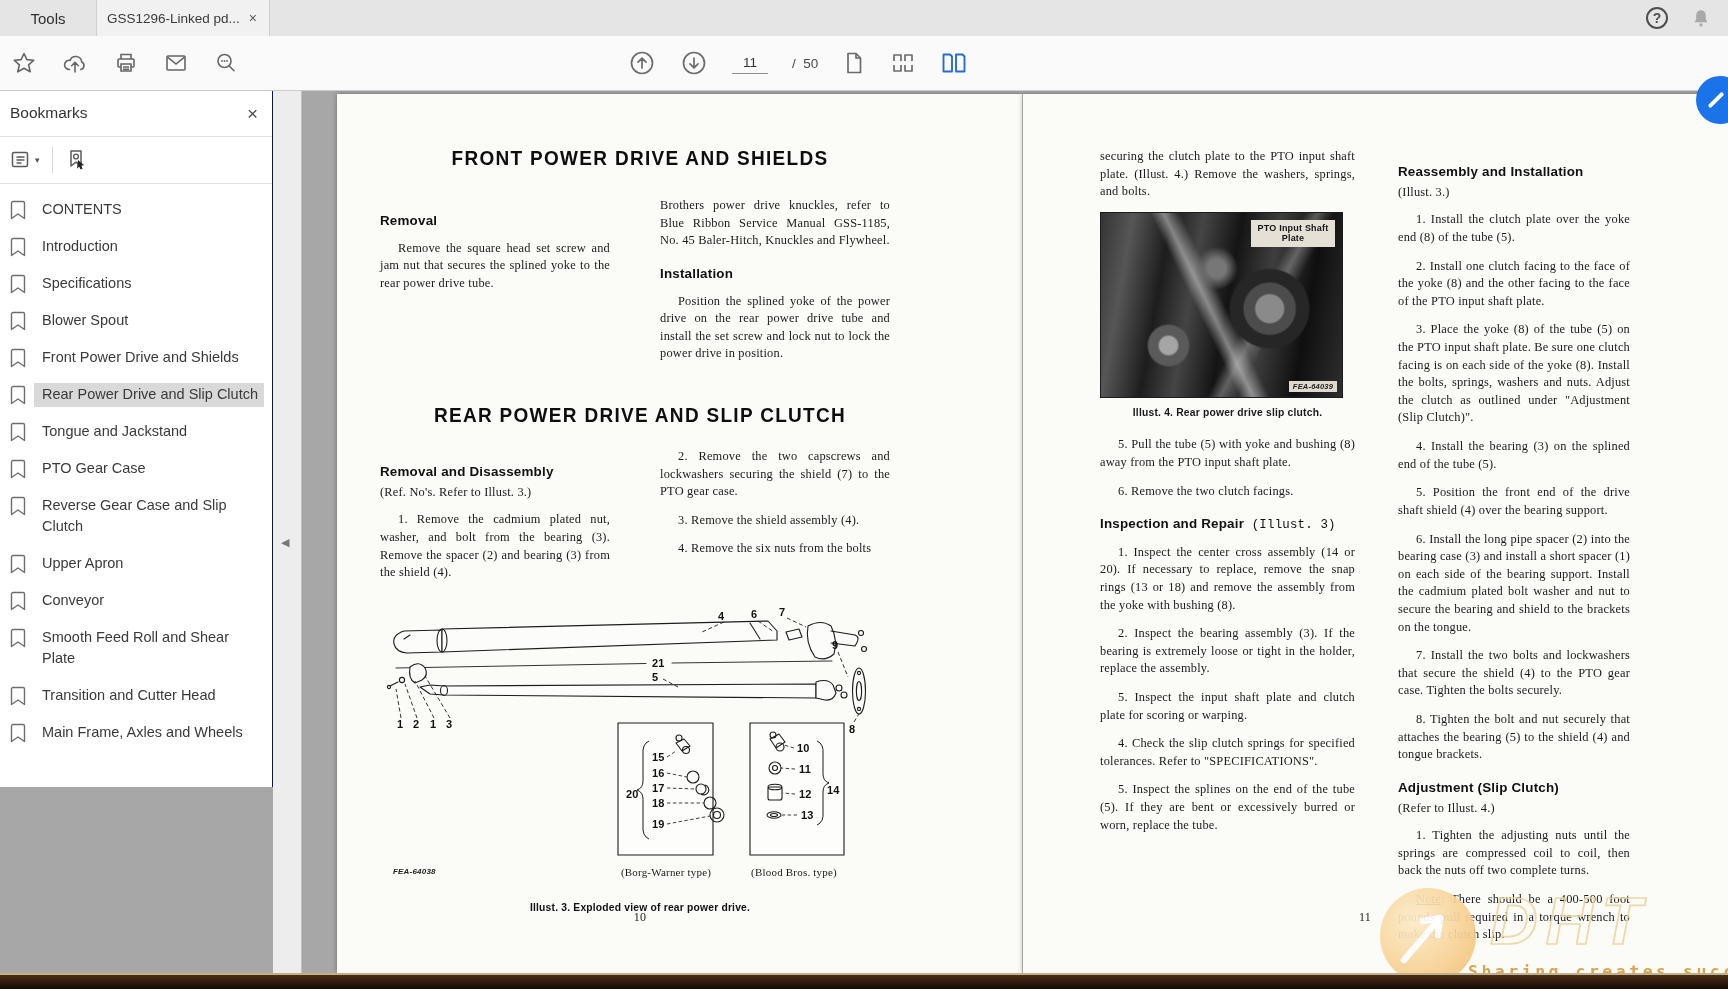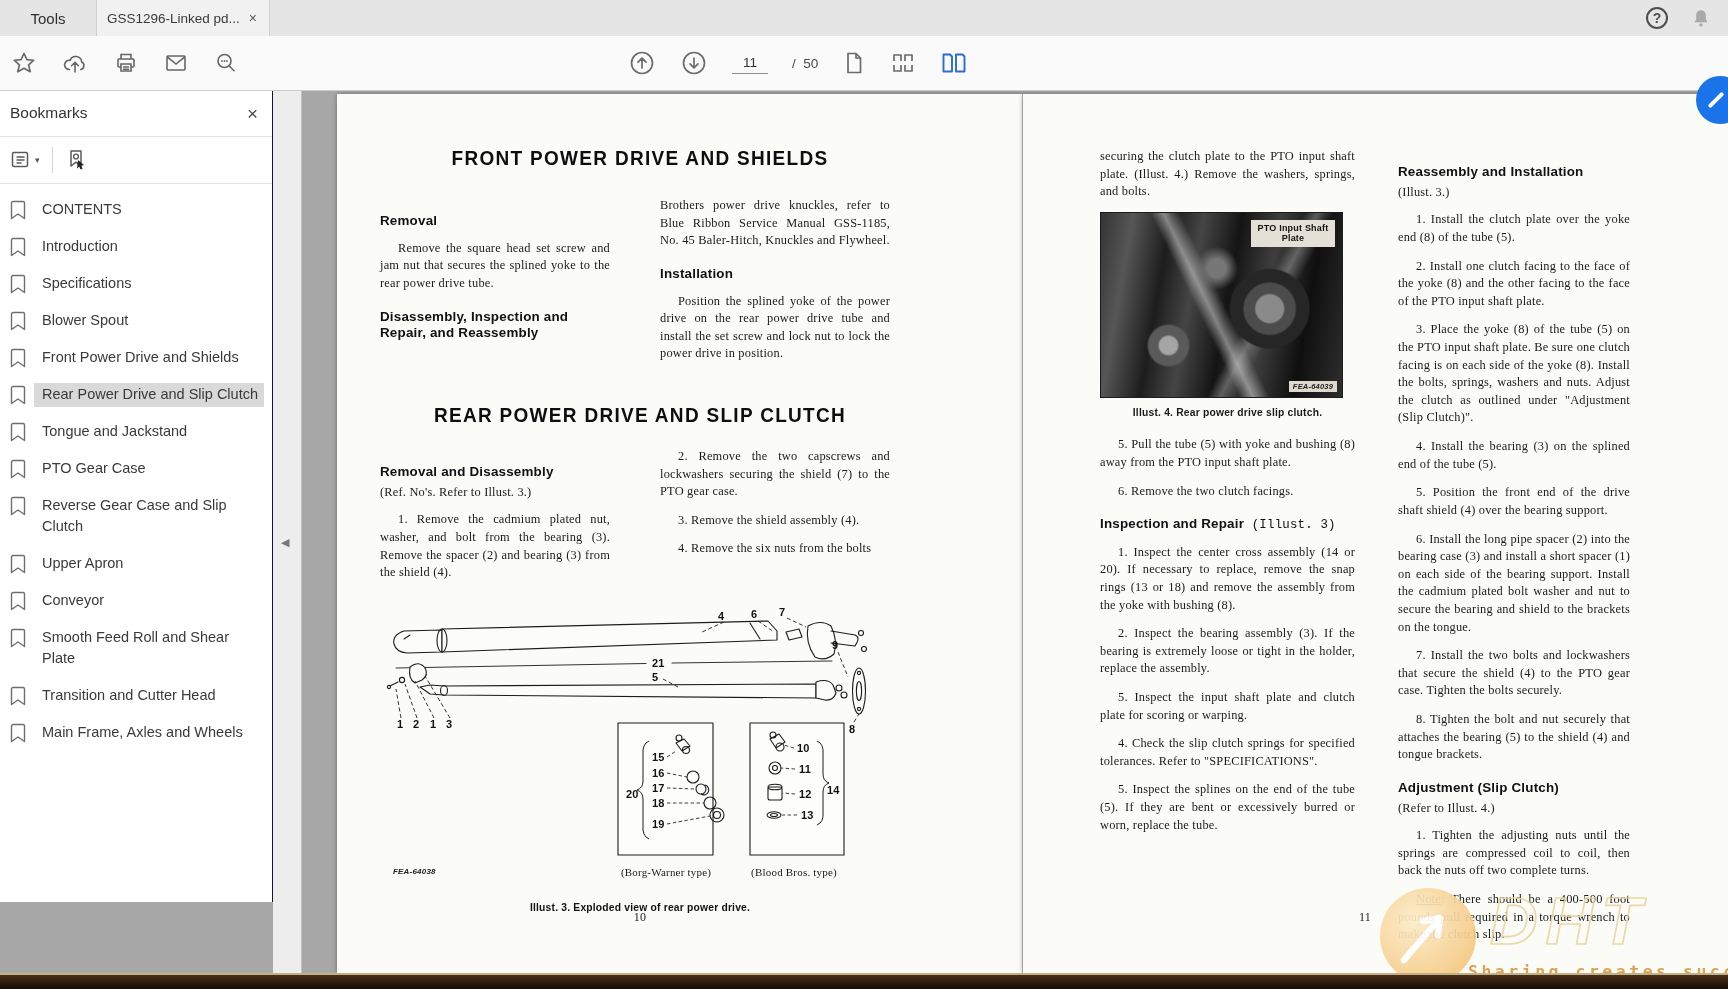--- a/index.html
+++ b/index.html
@@ -22,21 +22,21 @@
   .toolbar{position:absolute;left:0;top:36px;width:1728px;height:54px;background:#fafafa;border-bottom:1px solid #cccccc;z-index:30;}
   .tb-left{position:absolute;left:12px;top:0;height:54px;display:flex;align-items:center;gap:26px;}
   .tb-center{position:absolute;left:628px;top:0;height:54px;display:flex;align-items:center;gap:24px;}
   .tbi{display:flex;align-items:center;justify-content:center;cursor:pointer;}
   .pagebox{width:36px;border-bottom:1px solid #8d8d8d;text-align:center;font-size:13.5px;color:#333;padding:3px 0 3px 0;cursor:text;}
   .pagetotal{font-size:13.5px;color:#4a4a4a;}
   .corner-btn{position:absolute;right:-16px;top:40px;width:48px;height:48px;border-radius:50%;background:#1a73e8;z-index:40;cursor:pointer;}
   .corner-btn .pen{position:absolute;left:10px;top:22px;width:20px;height:4px;background:#fff;border-radius:2px;transform:rotate(-45deg);}
 
   
-  .sidebar{position:absolute;left:0;top:90px;width:272px;height:812px;background:#ffffff;border-right:1px solid #0f172a;z-index:20;}
+  .sidebar{position:absolute;left:0;top:90px;width:272px;height:697px;background:#ffffff;border-right:1px solid #0f172a;z-index:20;}
   .sb-header{height:46px;display:flex;align-items:center;padding:0 14px 0 10px;font-size:15.5px;color:#333;}
   .sb-close{margin-left:auto;font-size:19px;color:#4f4f4f;cursor:pointer;line-height:19px;}
   .sb-tools{height:46px;border-top:1px solid #e2e2e2;border-bottom:1px solid #e2e2e2;display:flex;align-items:center;padding-left:10px;}
   .sb-vdiv{width:1px;height:26px;background:#d6d6d6;margin:0 12px;}
   .caret{font-size:9px;color:#555;margin-left:3px;}
   .bm-list{padding:14px 8px 0 10px;overflow:hidden;}
   .bm-item{display:flex;margin-bottom:13px;cursor:pointer;}
   .bm-flag{flex:0 0 24px;padding-top:2px;}
   .bm-label{flex:1;font-size:14.5px;line-height:21px;color:#3a3a3a;padding:1px 4px 2px 8px;}
   .bm-item.selected .bm-label{background:#d9d9d9;}
@@ -367,21 +367,20 @@
 
 <div class="docarea">
 
   <div class="page page-left manual">
     <div class="pl-content">
       <div class="ptitle">FRONT POWER DRIVE AND SHIELDS</div>
       <div class="cols row1">
         <div class="colA">
             <div class="blk h">Removal</div>
             <div class="blk p">Remove the square head set screw and jam nut that secures the splined yoke to the rear power drive tube.</div>
-            <div class="blk h">Disassembly, Inspection and Repair, and Reassembly</div>
           </div>
         <div class="colB">
             <div class="blk pc">Brothers power drive knuckles, refer to Blue Ribbon Service Manual GSS-1185, No. 45 Baler-Hitch, Knuckles and Flywheel.</div>
             <div class="blk h">Installation</div>
             <div class="blk p">Position the splined yoke of the power drive on the rear power drive tube and install the set screw and lock nut to lock the power drive in position.</div>
           </div>
       </div>
       <div class="ptitle" style="margin-top:10px;">REAR POWER DRIVE AND SLIP CLUTCH</div>
       <div class="cols row2">
         <div class="colA">

